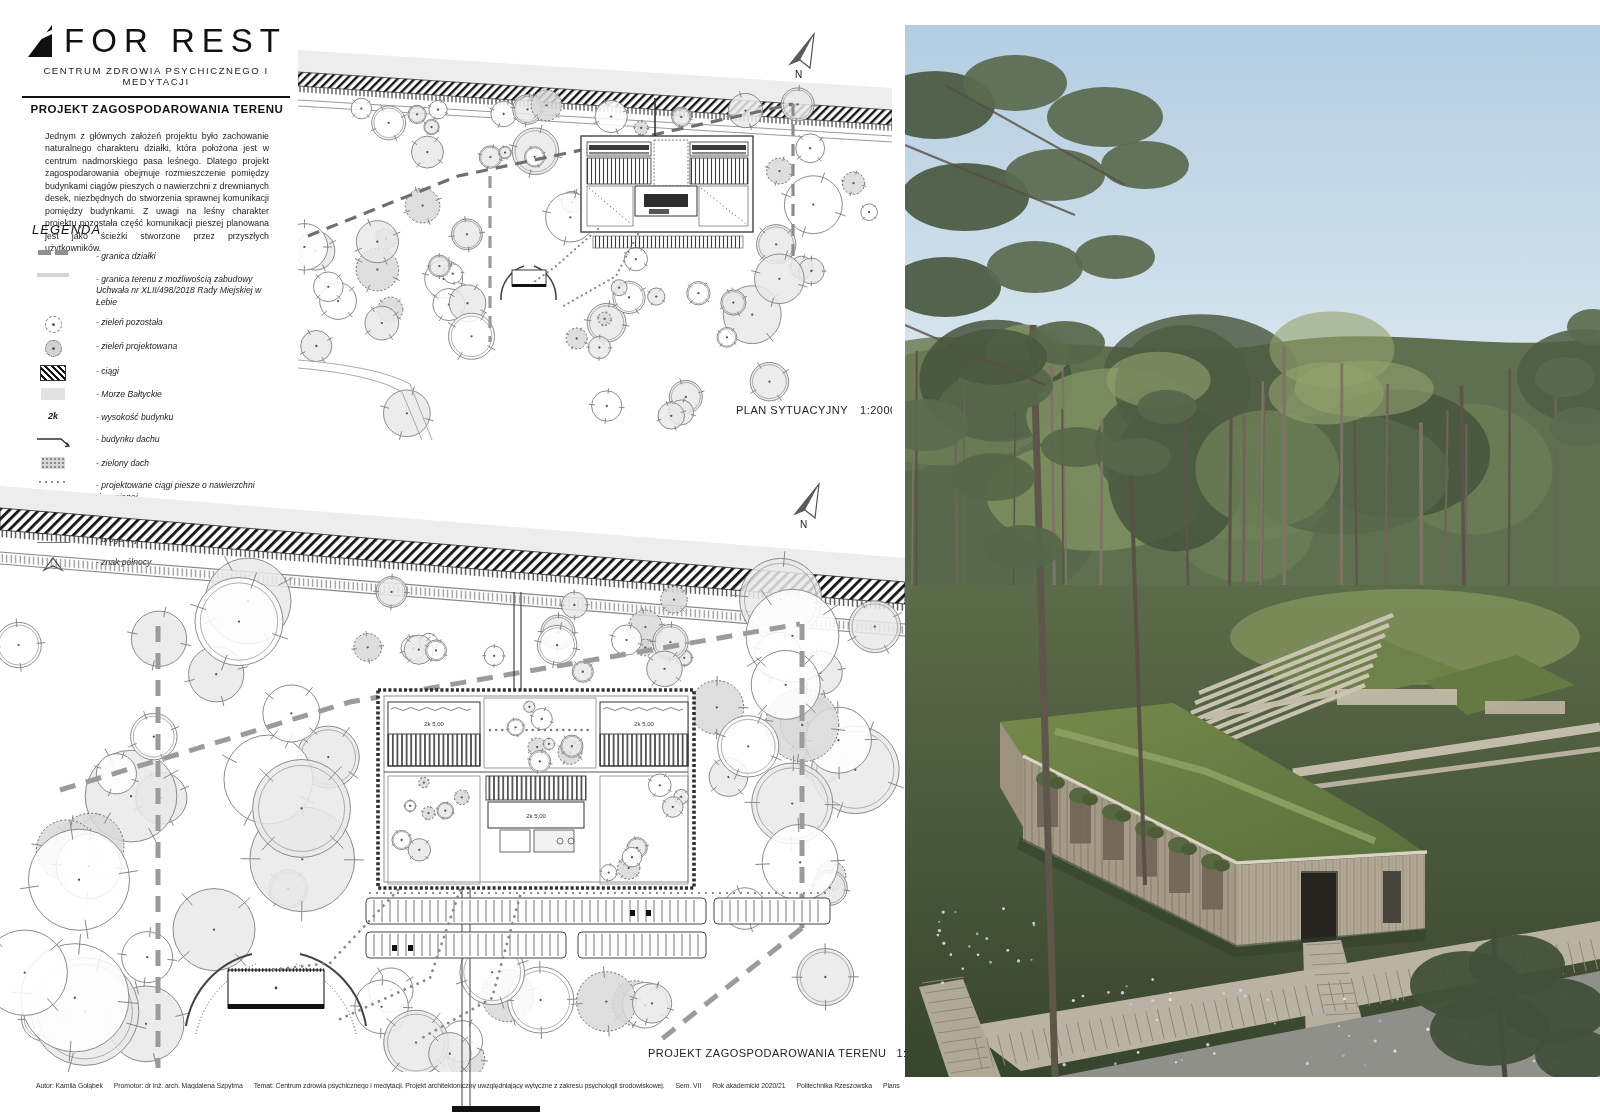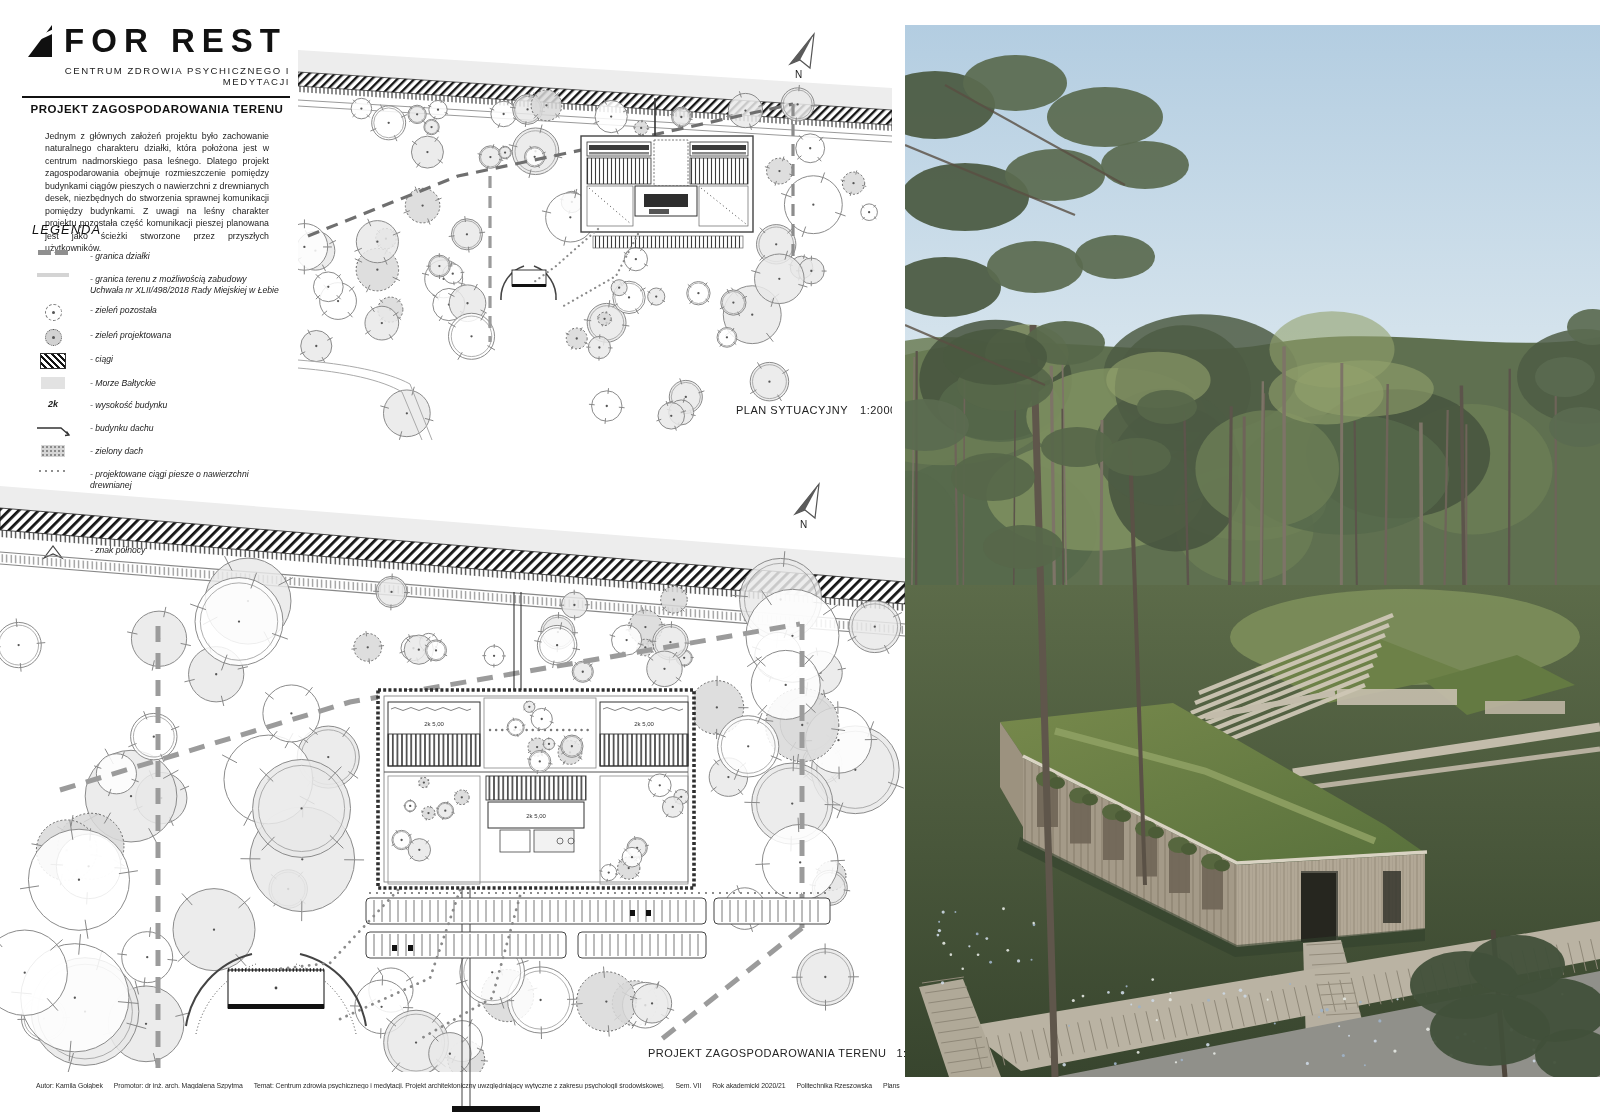--- a/index.html
+++ b/index.html
@@ -1,30 +1,30 @@
 <!DOCTYPE html>
 <html><head>
 <meta charset="utf-8">
 <style>
   html,body{margin:0;padding:0;background:#ffffff;}
   .sheet{position:relative;width:1600px;height:1120px;background:#fff;overflow:hidden;
          font-family:"Liberation Sans", sans-serif;color:#111;}
   
   .brand{position:absolute;left:22px;top:22px;width:268px;border-bottom:2px solid #111;padding-bottom:9px;}
   .logo-row{display:flex;align-items:center;justify-content:center;gap:9px;}
-  .logo-text{font-size:33px;font-weight:bold;letter-spacing:7px;white-space:nowrap;}
-  .brand-sub{font-size:9.6px;letter-spacing:1.5px;text-align:right;margin-top:5px;color:#222;}
+  .logo-text{font-size:33px;font-weight:normal;letter-spacing:7px;white-space:nowrap;}
+  .brand-sub{font-size:9.6px;letter-spacing:1.5px;text-align:center;margin-top:5px;color:#222;}
   
   .intro{position:absolute;left:30px;top:103px;width:254px;}
   .intro h2{font-size:11.5px;font-weight:bold;letter-spacing:.5px;text-align:center;margin:0 0 7px 0;}
   .intro p{font-size:8.8px;line-height:1.42;text-align:justify;margin:15px;color:#1c1c1c;}
   
   .legend{position:absolute;left:32px;top:222px;width:248px;font-style:italic;}
   .legend h3{font-size:13px;font-weight:normal;letter-spacing:1px;margin:0 0 13px 0;}
-  .legend-row{display:flex;gap:16px;align-items:flex-start;margin-bottom:7.5px;}
+  .legend-row{display:flex;gap:22px;align-items:flex-start;margin-bottom:7.5px;}
   .legend-ic{flex:0 0 42px;display:flex;justify-content:center;align-items:flex-start;min-height:15px;}
   .legend-lb{font-size:8.6px;line-height:1.35;color:#222;padding-top:1px;}
   .ic-dash{display:inline-block;width:13px;height:5px;background:#8f8f8f;margin-right:4px;}
   .ic-grayline{width:32px;height:4px;background:#d4d4d4;}
   .ic-circ-ex{width:15px;height:15px;border:1.4px dashed #777;border-radius:50%;position:relative;background:#fff;}
   .ic-circ-pr{width:15px;height:15px;border:1.4px dotted #555;border-radius:50%;position:relative;background:#d2d2d2;}
   .ic-circ-ex::after,.ic-circ-pr::after{content:"";position:absolute;left:6px;top:6px;width:3px;height:3px;border-radius:50%;background:#555;}
   .ic-beach{width:24px;height:14px;background:repeating-linear-gradient(45deg,#fff 0 2.6px,#141414 2.6px 4.6px);border:0.5px solid #333;}
   .ic-sea{width:24px;height:12px;background:#e2e2e2;}
   .ic-sym{font-size:9px;font-weight:bold;color:#222;}

